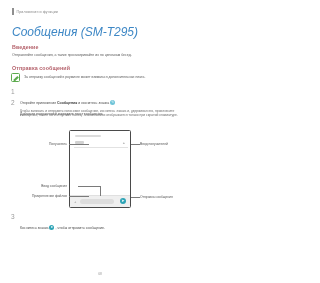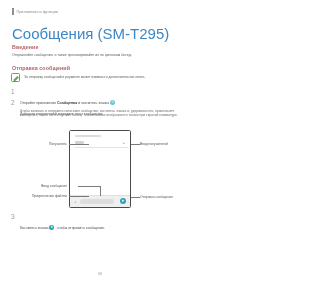--- a/index.html
+++ b/index.html
@@ -21,22 +21,23 @@
   .runhead .bar{
     width:1.5px;height:7px;background:#8f8f8f;display:block;
   }
   .runhead .txt{
     font-size:3.6px;color:#8a8a8a;letter-spacing:.1px;white-space:nowrap;
   }
 
   
   .page-title{
     position:absolute;left:12px;top:25px;
-    font-size:15px;color:#3d87c5;font-weight:400;letter-spacing:0px;
+    font-size:12px;color:#3d87c5;font-weight:400;letter-spacing:0px;
     white-space:nowrap;
+    font-style:italic;
   }
 
   
   .h2{
     position:absolute;left:12px;
     font-size:5.3px;font-weight:bold;color:#b4606a;letter-spacing:.1px;
     white-space:nowrap;
   }
   #h2-intro{top:44px;}
   #h2-send{top:65px;}

